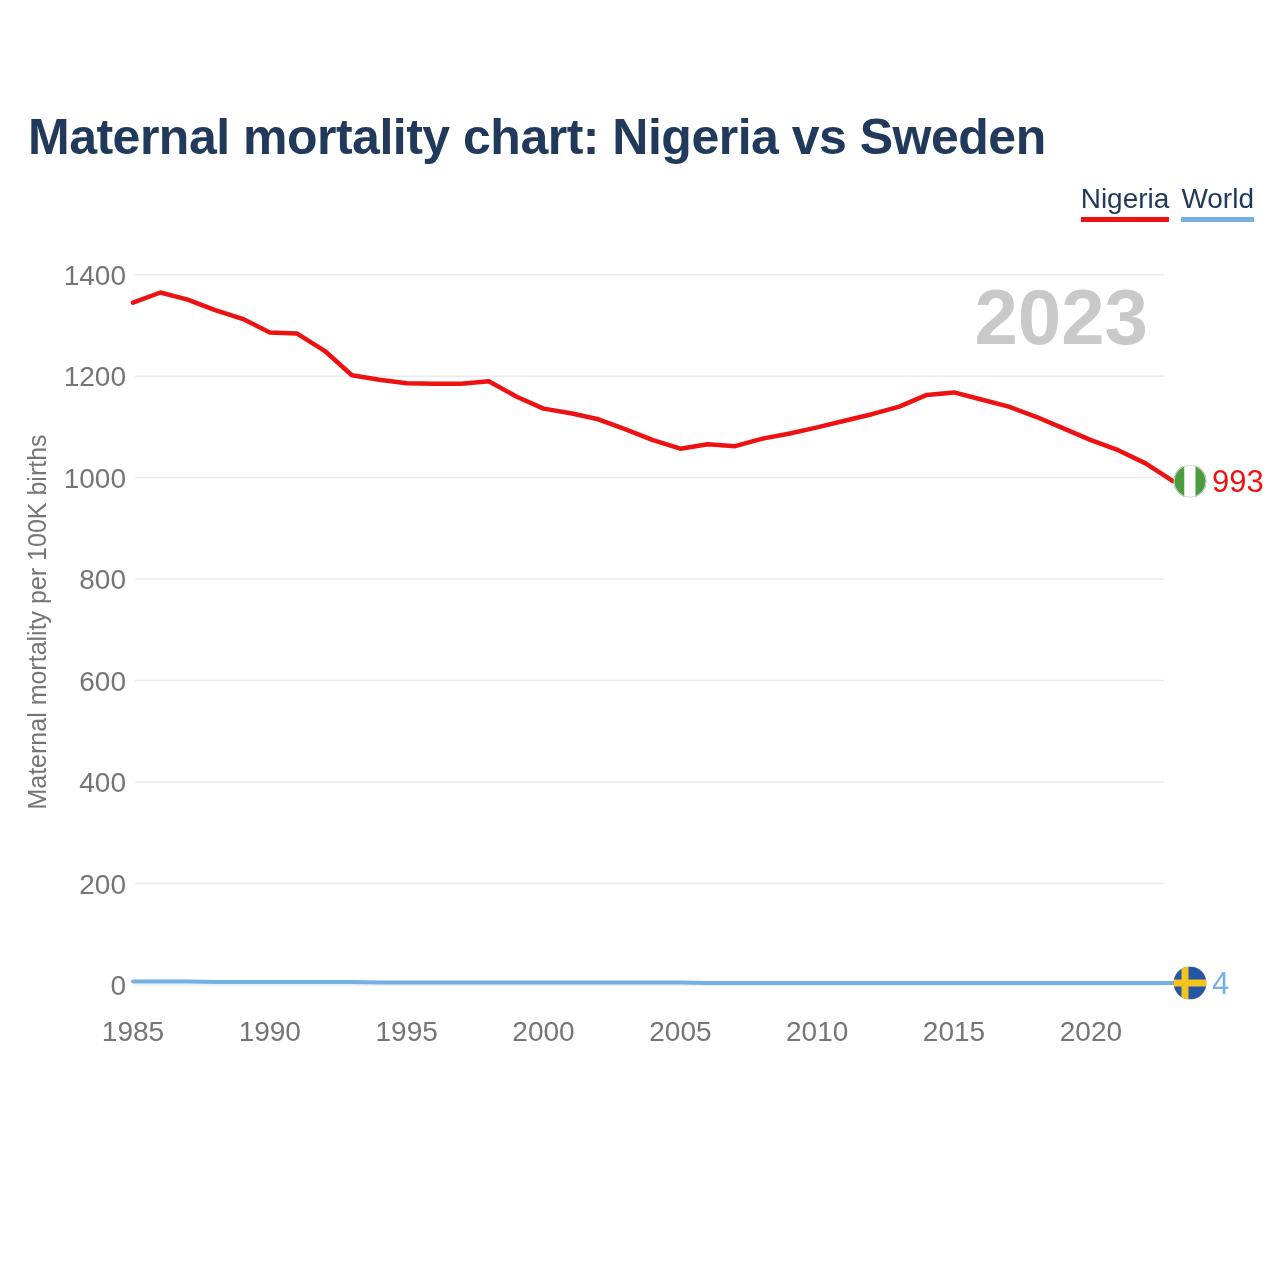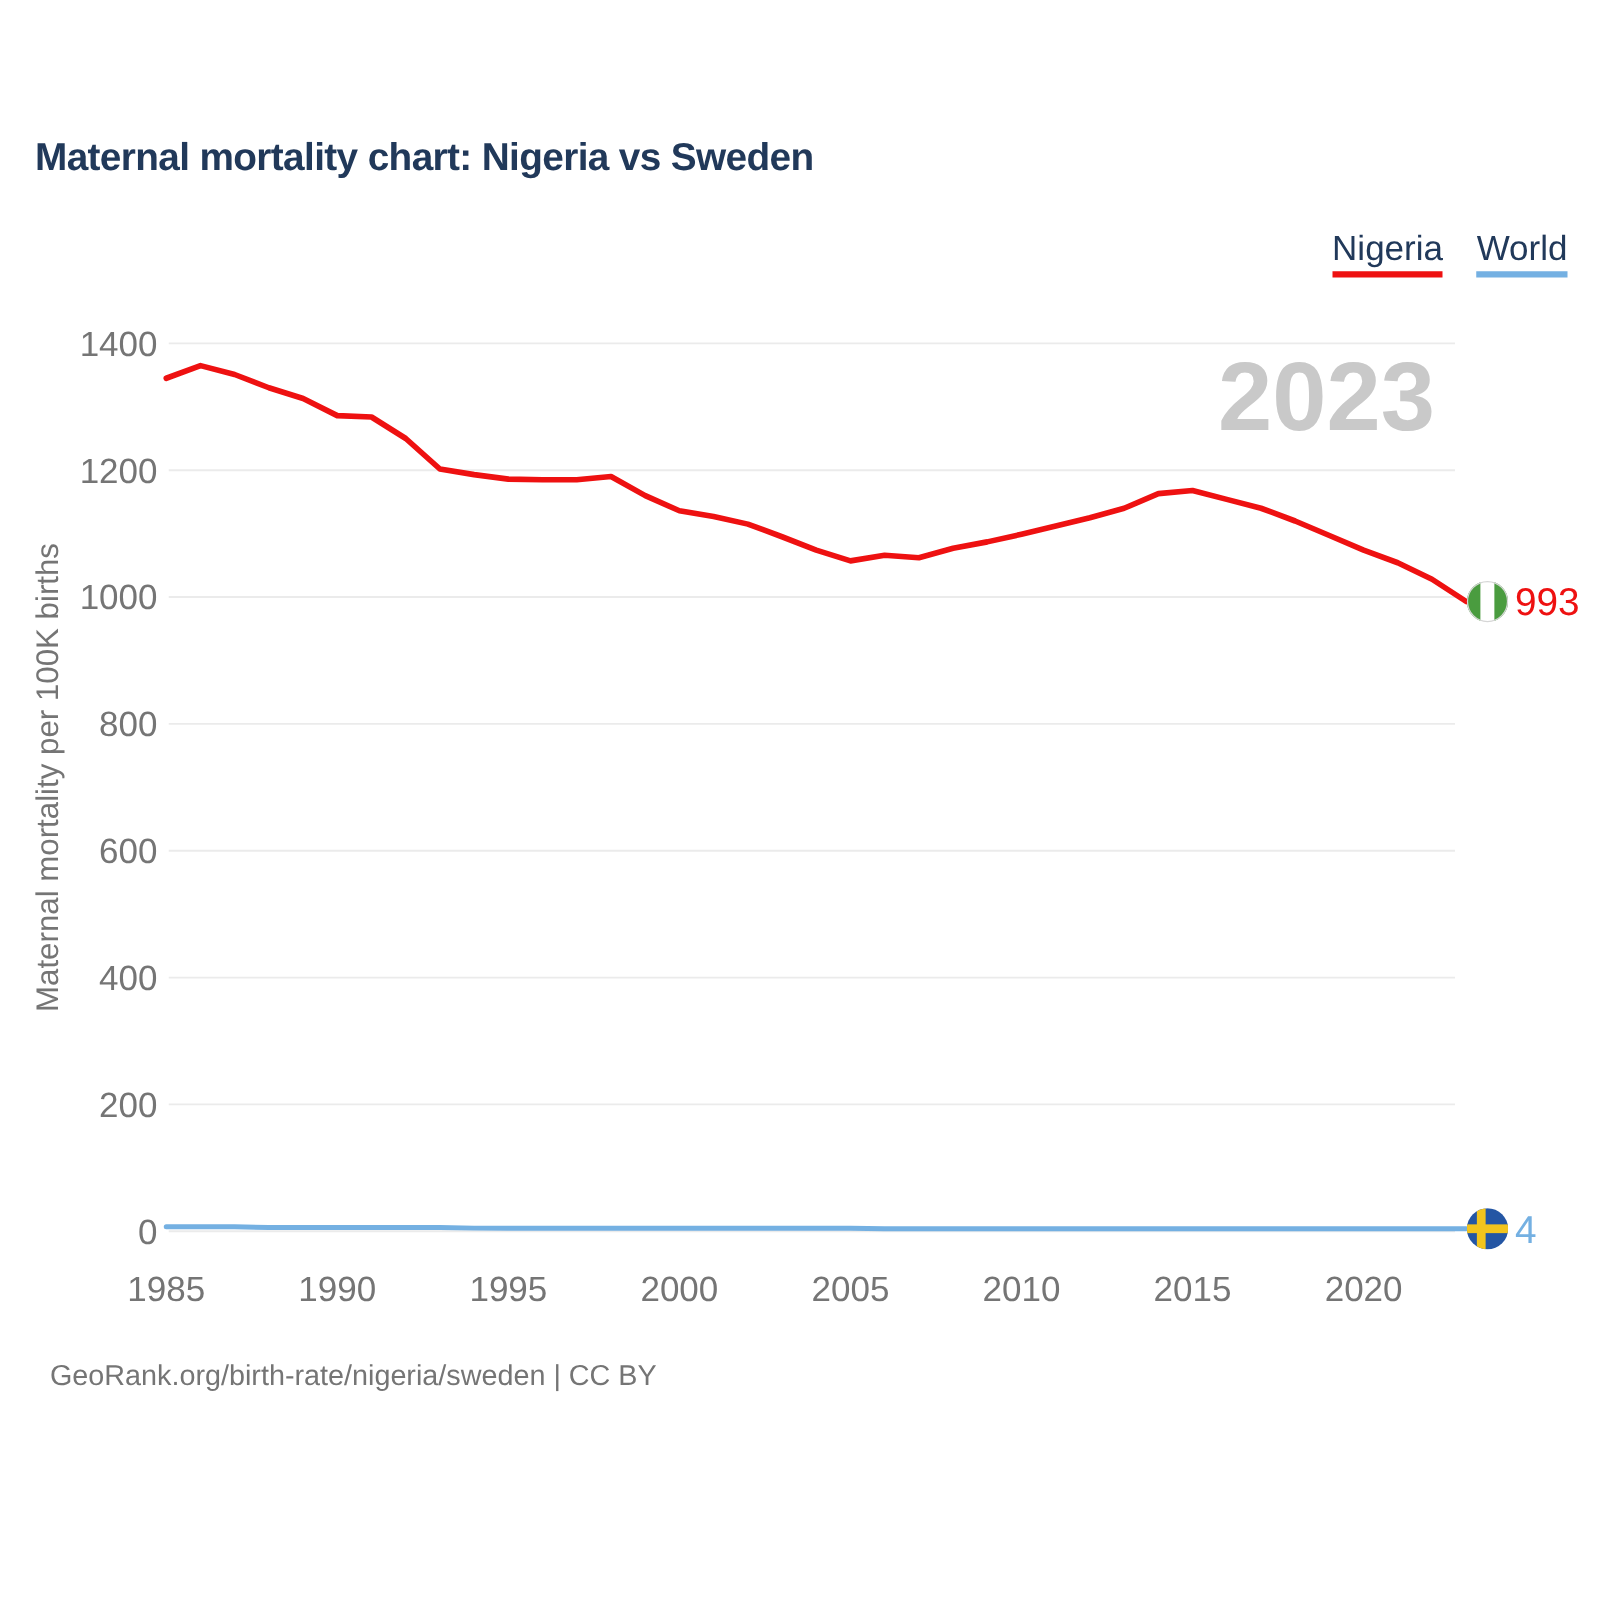--- a/index.html
+++ b/index.html
@@ -2,24 +2,24 @@
 <html><head>
 <meta charset="utf-8">
 <style>
   html,body{margin:0;padding:0;}
   body{
     width:1280px;height:1280px;position:relative;overflow:hidden;
     background:#ffffff;font-family:"Liberation Sans",sans-serif;
   }
   .page-title{
     position:absolute;left:28px;top:108px;
-    font-size:31px;font-weight:700;letter-spacing:-0.5px;color:#21395a;
+    font-size:50px;font-weight:700;letter-spacing:-0.5px;color:#21395a;
   }
   .legend{
-    position:absolute;top:185px;right:26px;display:flex;gap:27px;
+    position:absolute;top:185px;right:26px;display:flex;gap:12px;
     font-size:28px;color:#21395a;
   }
   .legend-item{line-height:27px;padding-bottom:5px;border-bottom:5px solid #999;cursor:pointer;}
   svg.chart{position:absolute;left:0;top:0;}
   svg text{font-family:"Liberation Sans",sans-serif;}
   .footer{position:absolute;left:40px;color:#757575;font-size:23px;line-height:35px;}
   .footer{top:1083px;}
 </style>
 </head>
 <body>
@@ -77,14 +77,13 @@
     <g clip-path="url(#clip-se)">
       <rect x="1173.5" y="966.5" width="33" height="33" fill="#2456a4"></rect>
       <rect x="1173.5" y="979.5" width="33" height="7" fill="#f2c41d"></rect>
       <rect x="1181.5" y="966.5" width="7" height="33" fill="#f2c41d"></rect>
     </g>
     <text x="1212" y="492.2" font-size="31" fill="#ee1111">993</text>
     <text x="1212" y="994.0" font-size="31" fill="#74b0e2">4</text>
   </svg>
 
 <div class="footer">
-  <div>GeoRank.org/birth-rate/nigeria/sweden | CC BY</div>
 </div>
 
 </body></html>

